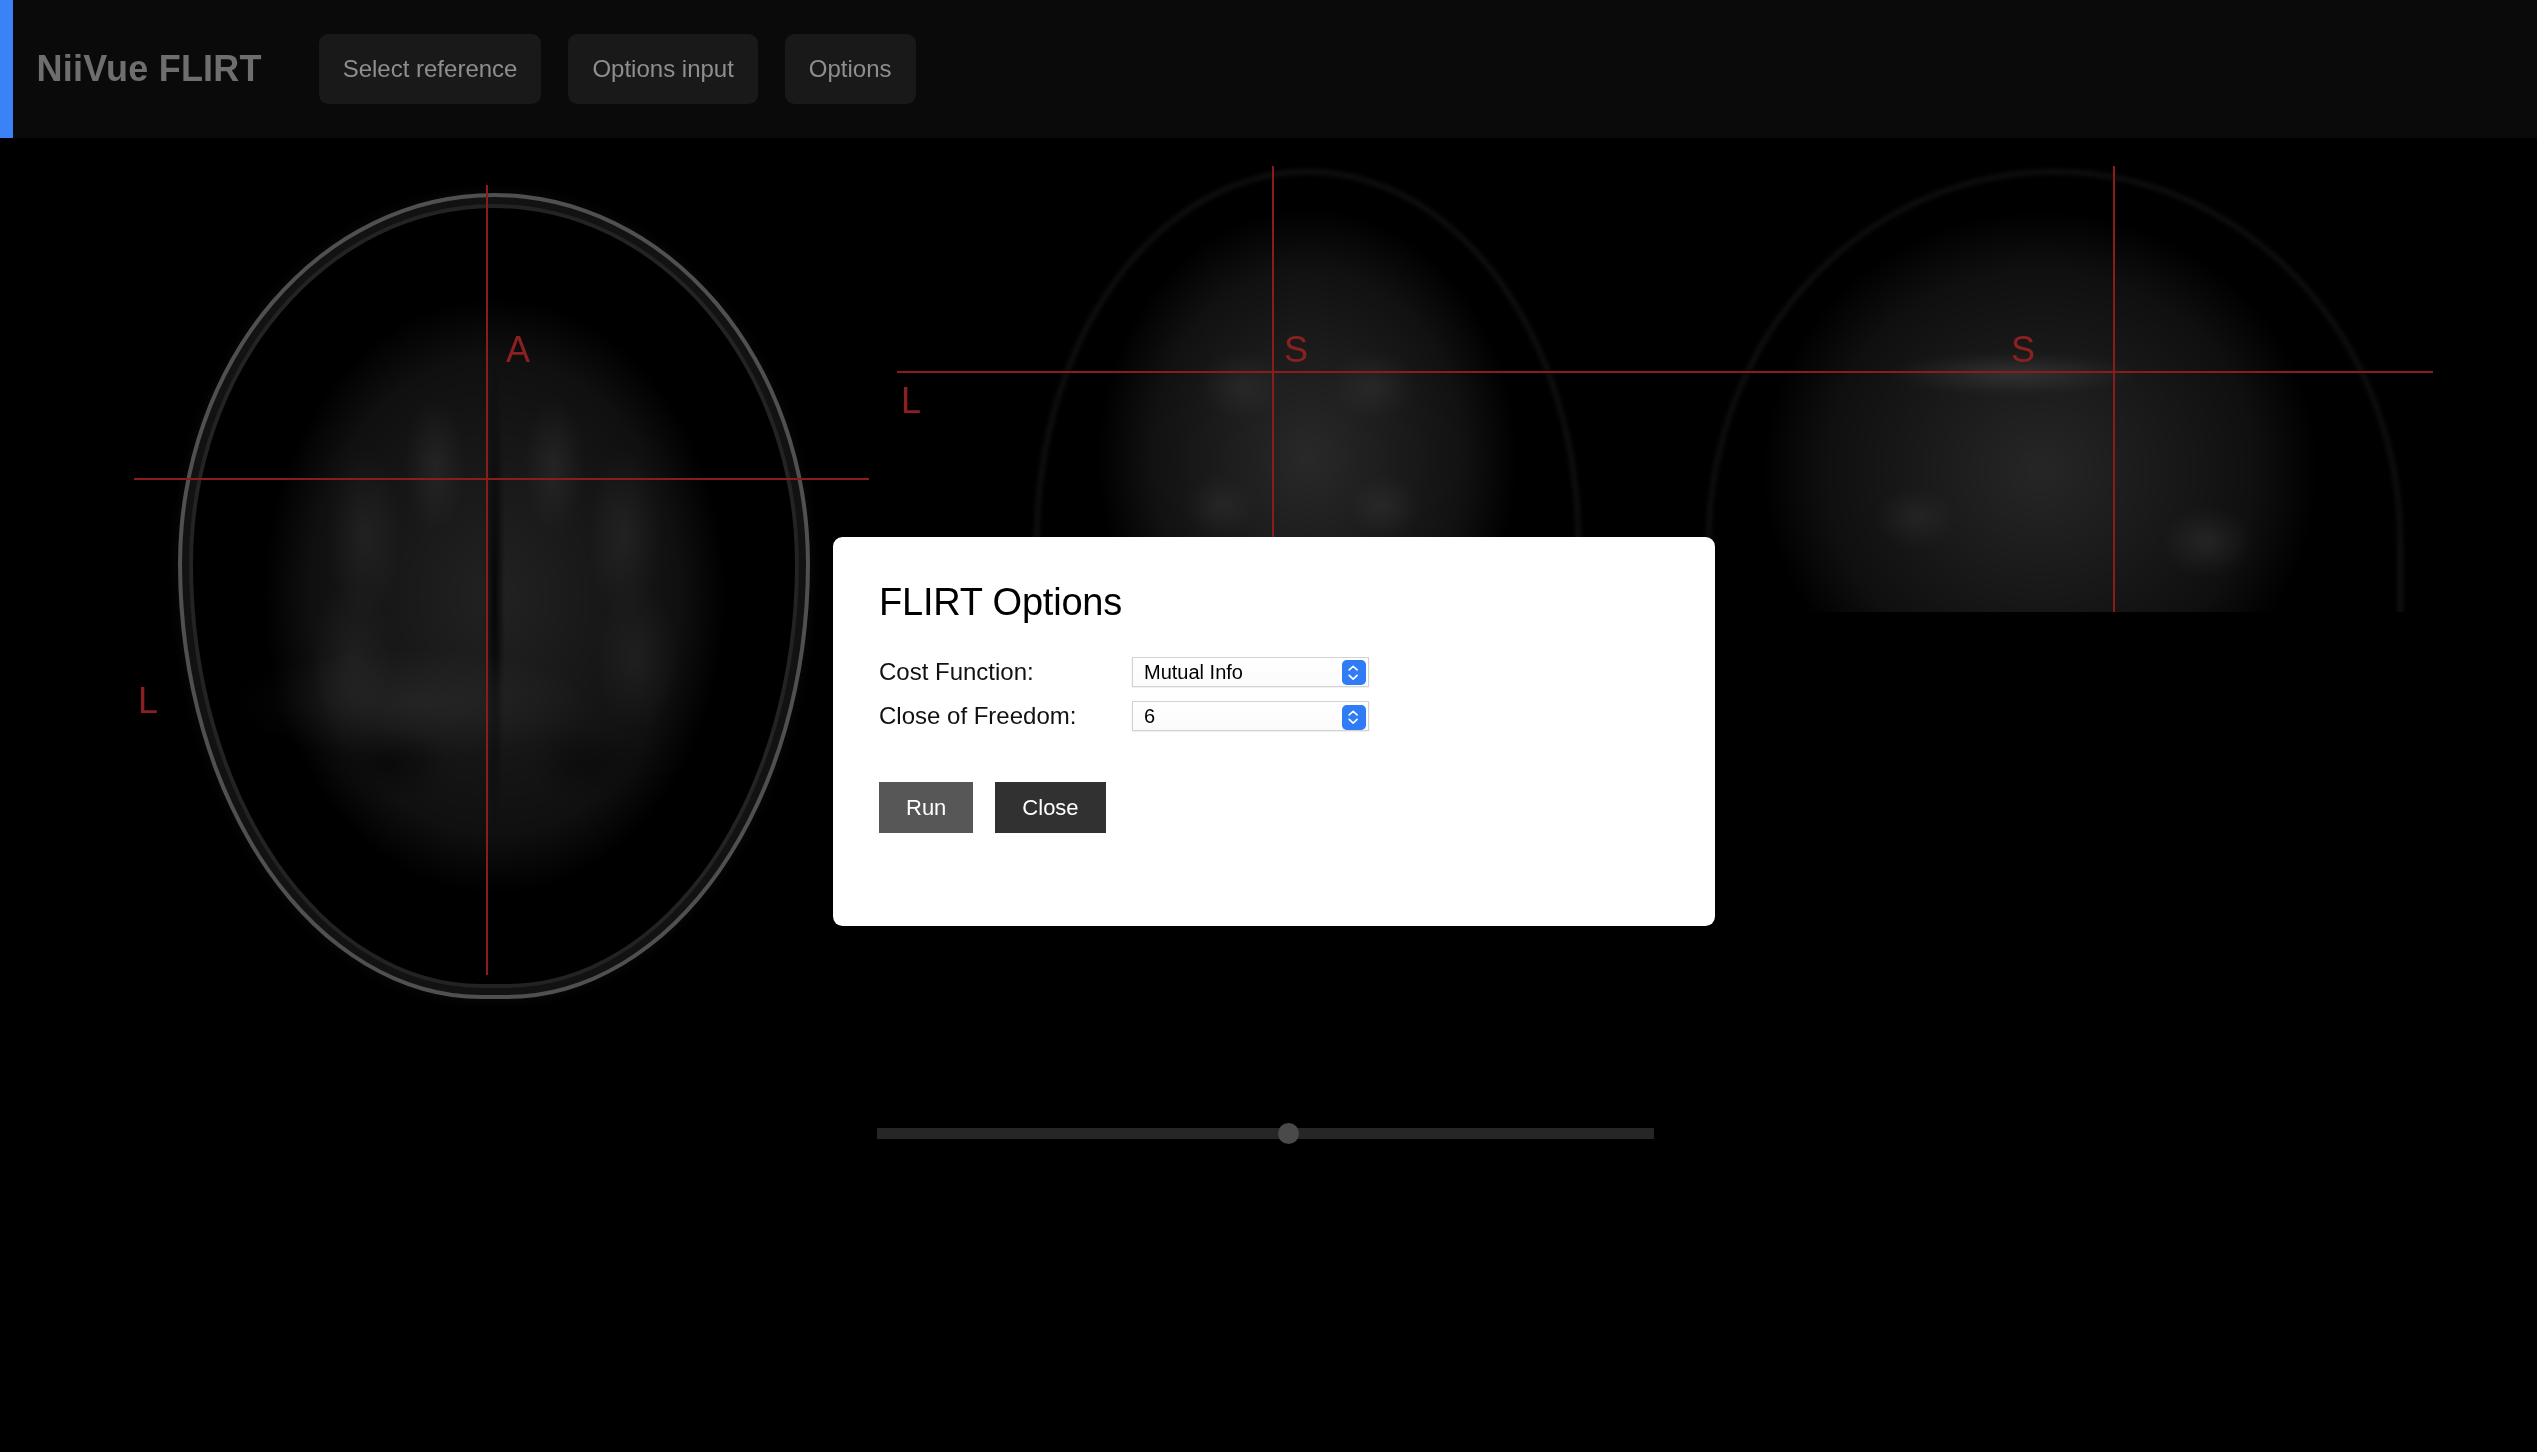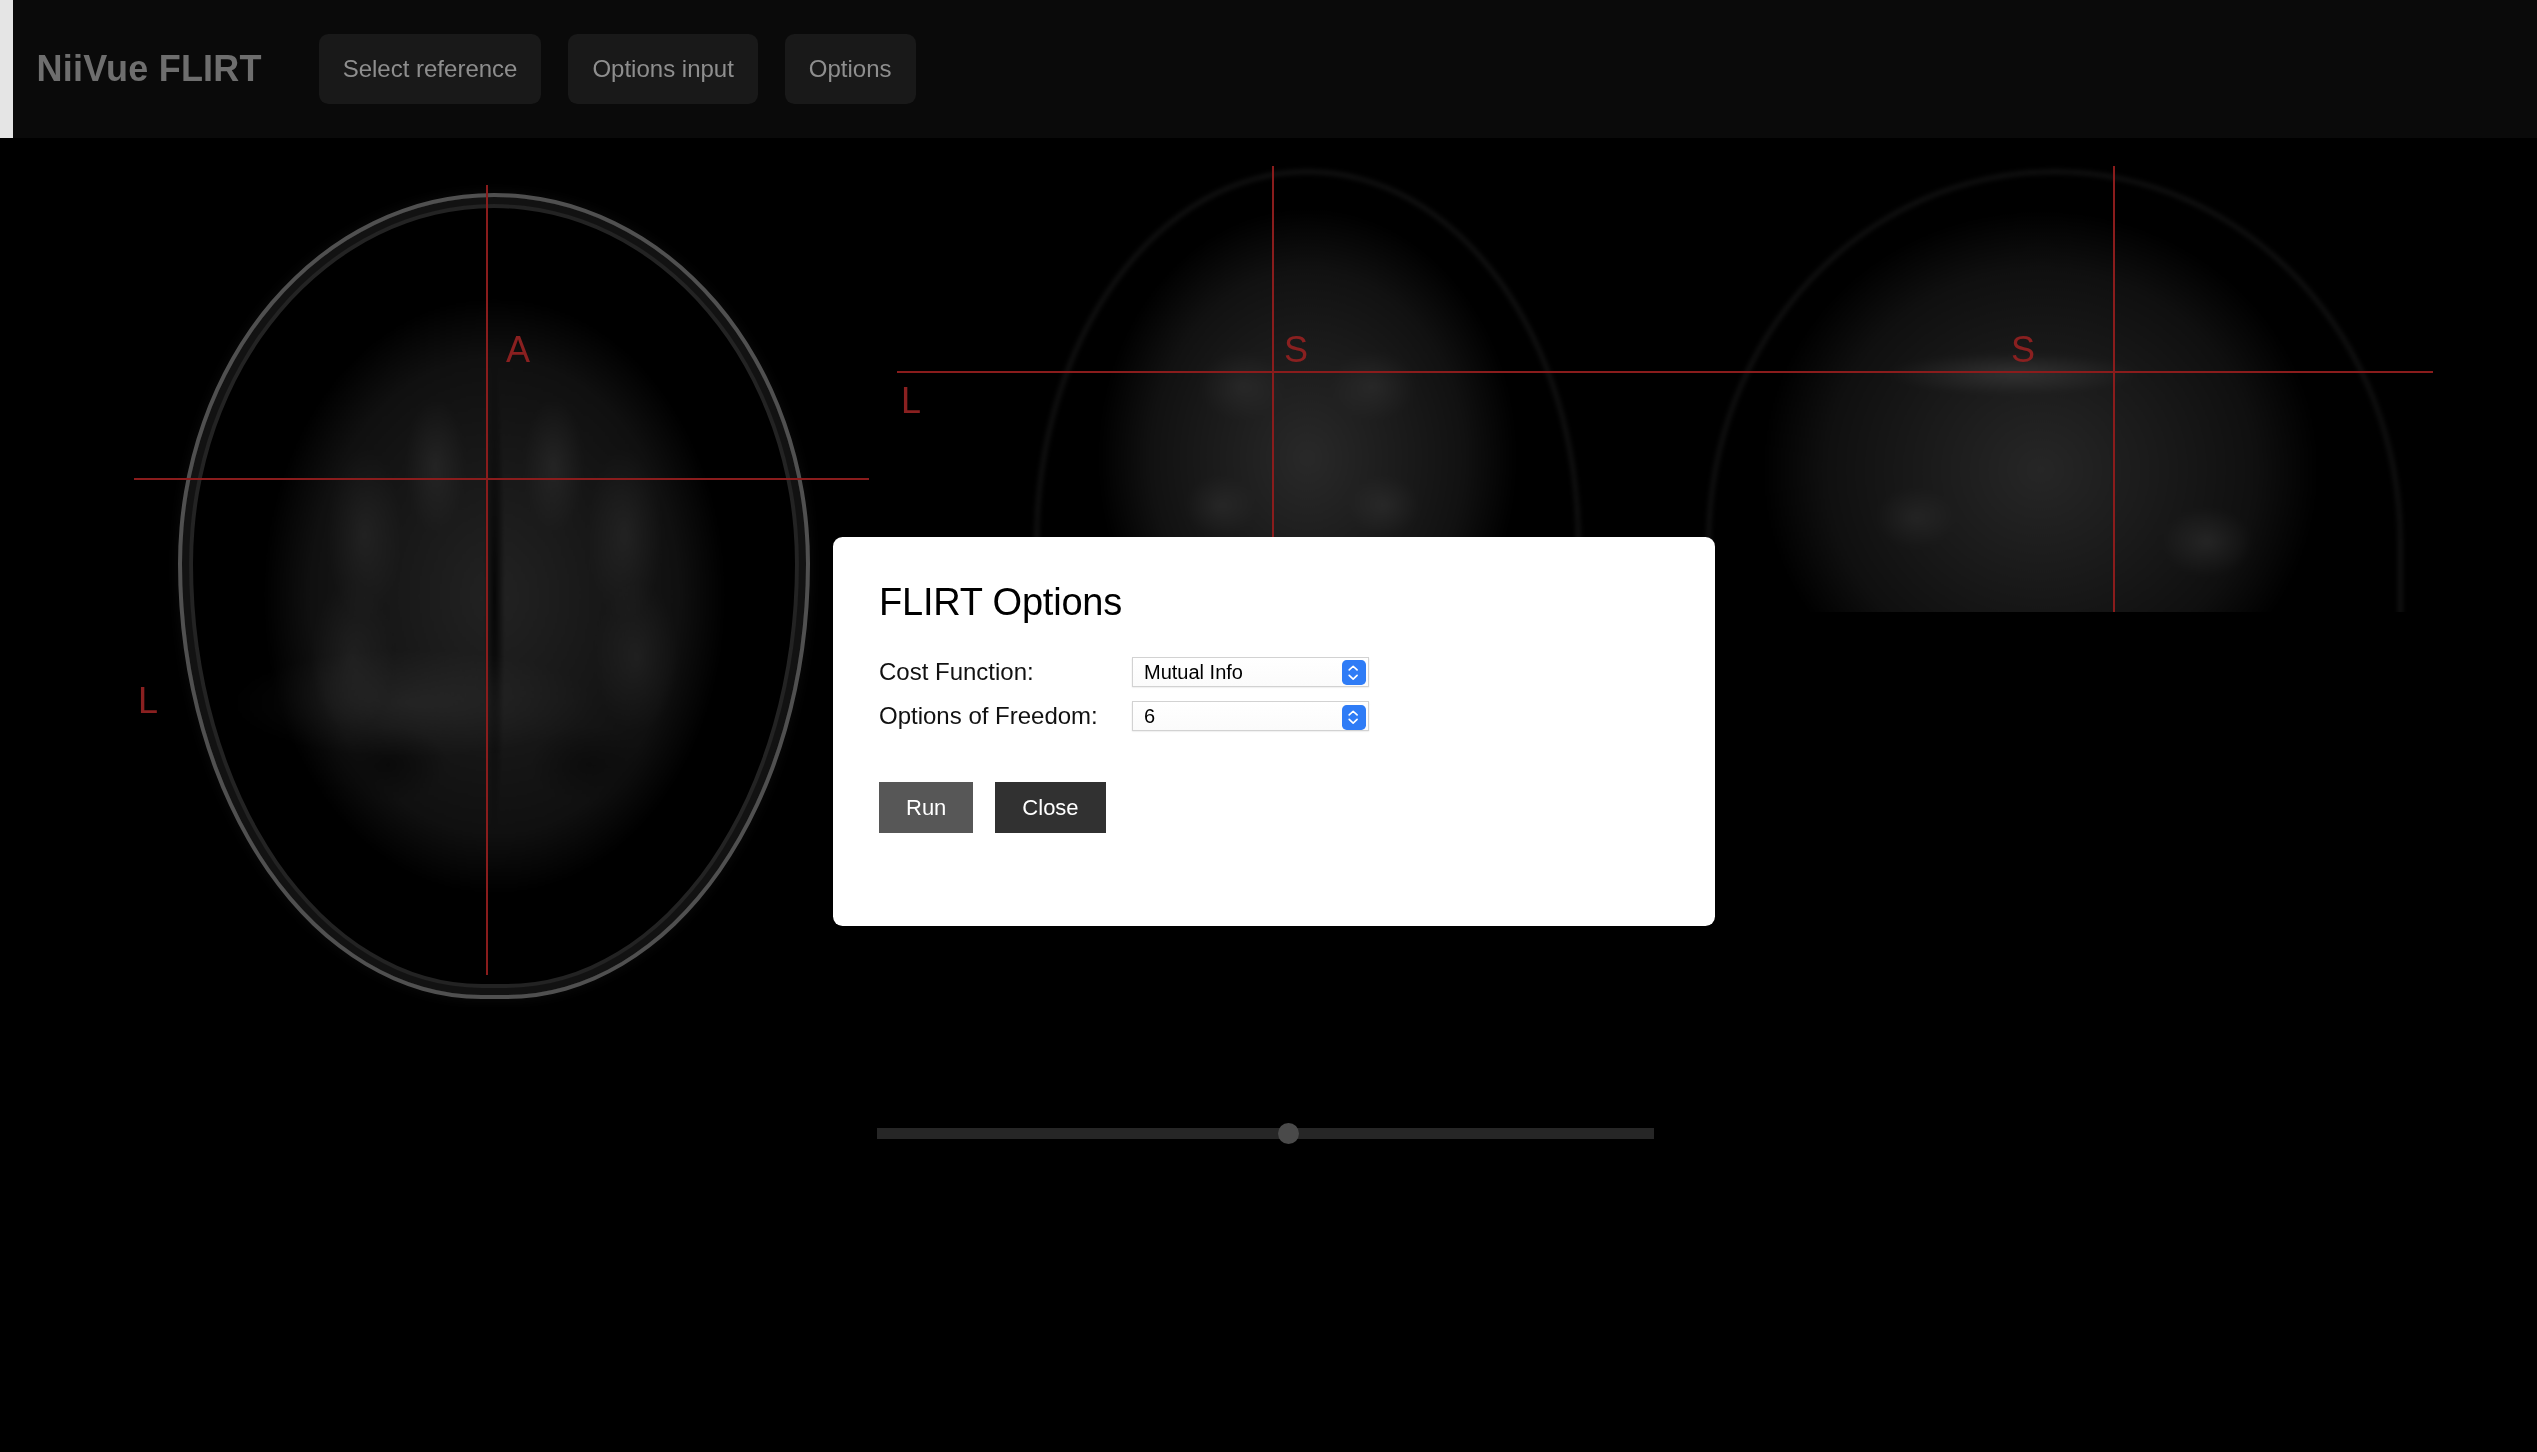--- a/index.html
+++ b/index.html
@@ -10,21 +10,21 @@
     background: #000000;
     font-family: "Liberation Sans", sans-serif;
     overflow: hidden;
   }
 
   
   #app {
     position: relative;
     width: 2538px;
     height: 1229px;
-    background: #e5e5e5;
+    background: #3b82f6;
   }
 
   
   #header {
     position: absolute;
     left: 12.6px;
     top: 0;
     width: 2525px;
     height: 138px;
     background: #0a0a0a;
@@ -324,21 +324,21 @@
             <path d="M1.5 6.3 L6.5 1.6 L11.5 6.3" fill="none" stroke="#ffffff" stroke-width="2.1" stroke-linecap="round" stroke-linejoin="round"></path>
           </svg>
           <svg width="10.3" height="6.3" viewBox="0 0 13 8">
             <path d="M1.5 1.7 L6.5 6.4 L11.5 1.7" fill="none" stroke="#ffffff" stroke-width="2.1" stroke-linecap="round" stroke-linejoin="round"></path>
           </svg>
         </div>
       </div>
     </div>
 
     <div class="form-row">
-      <div class="form-label">Options of Freedom:</div>
+      <div class="form-label">Close of Freedom:</div>
       <div class="select-shell">
         <div class="select-value">6</div>
         <div class="select-stepper">
           <svg width="10.3" height="6.3" viewBox="0 0 13 8">
             <path d="M1.5 6.3 L6.5 1.6 L11.5 6.3" fill="none" stroke="#ffffff" stroke-width="2.1" stroke-linecap="round" stroke-linejoin="round"></path>
           </svg>
           <svg width="10.3" height="6.3" viewBox="0 0 13 8">
             <path d="M1.5 1.7 L6.5 6.4 L11.5 1.7" fill="none" stroke="#ffffff" stroke-width="2.1" stroke-linecap="round" stroke-linejoin="round"></path>
           </svg>
         </div>

